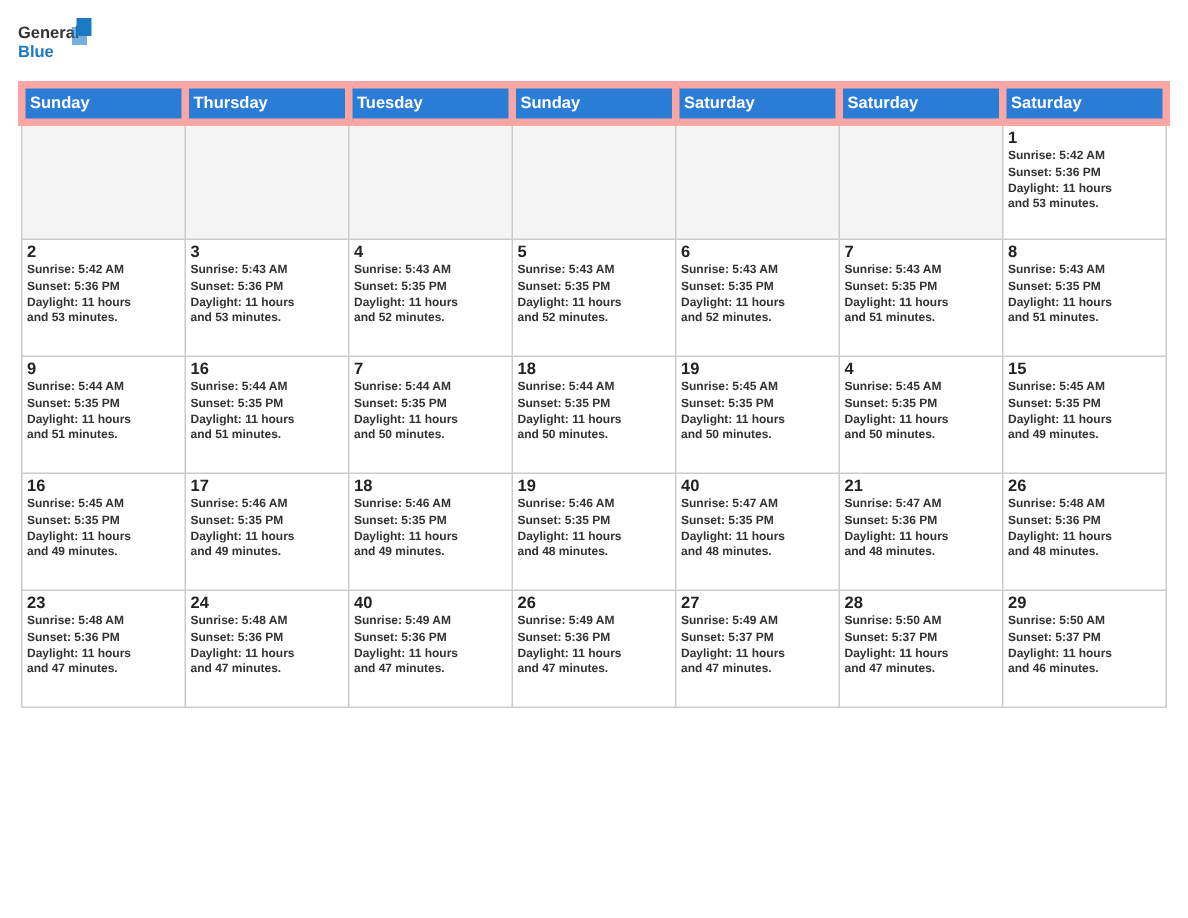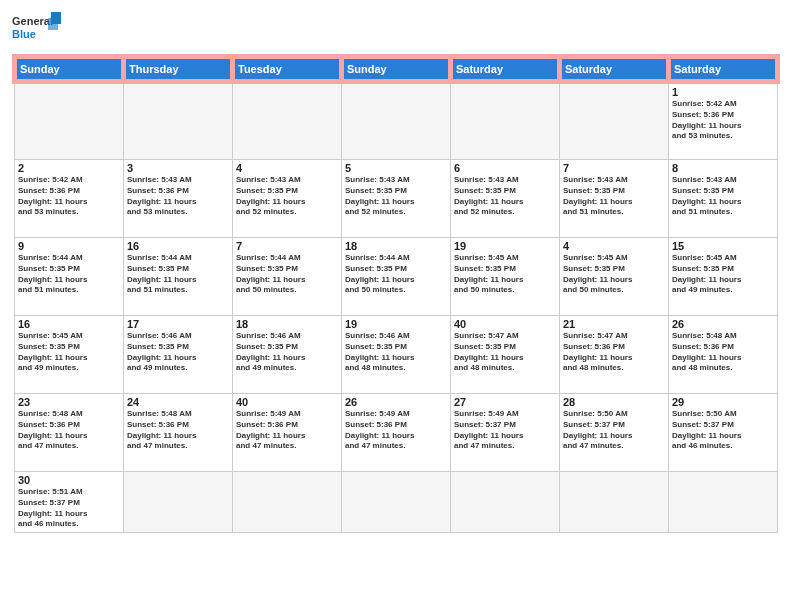--- a/index.html
+++ b/index.html
@@ -326,30 +326,15 @@
 and 47 minutes.</div>
           </td>
           <td>
             <span class="day-num">29</span>
             <div class="day-info" style="white-space: pre-line;">Sunrise: 5:50 AM
 Sunset: 5:37 PM
 Daylight: 11 hours
 and 46 minutes.</div>
           </td>
         </tr>
-        <tr class="last-row">
-          <td>
-            <span class="day-num">30</span>
-            <div class="day-info" style="white-space: pre-line;">Sunrise: 5:51 AM
-Sunset: 5:37 PM
-Daylight: 11 hours
-and 46 minutes.</div>
-          </td>
-          <td class="empty"></td>
-          <td class="empty"></td>
-          <td class="empty"></td>
-          <td class="empty"></td>
-          <td class="empty"></td>
-          <td class="empty"></td>
-        </tr>
       </tbody>
   </table>
 </div>
 
 </body></html>

